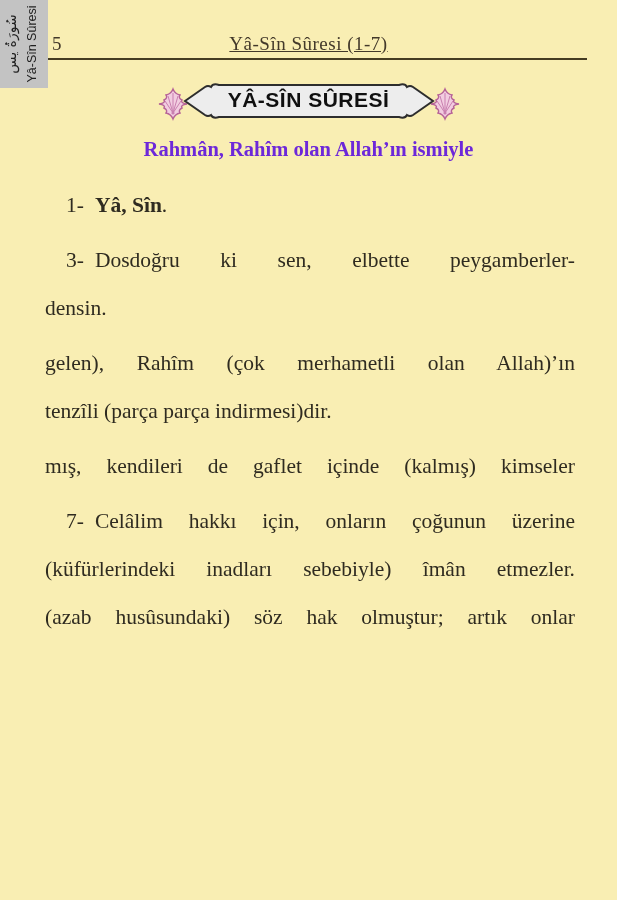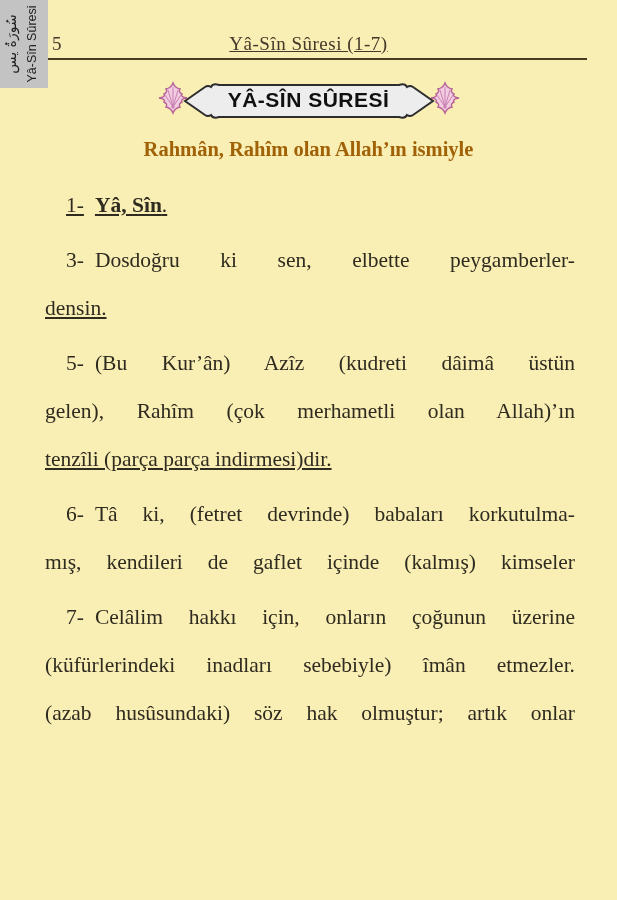--- a/index.html
+++ b/index.html
@@ -61,21 +61,21 @@
   .header-rule {
     border: 0;
     border-top: 2px solid #453c22;
     margin: 3px 30px 0 48px;
   }
 
   
   .banner-row {
     display: flex;
     justify-content: center;
-    align-items: flex-start;
+    align-items: flex-end;
     margin-top: 21px;
     height: 40px;
   }
   .ornament { flex: 0 0 auto; }
   .ornament.left  { margin-right: -7px; }
   .ornament.right { margin-left: -7px; }
   .cartouche { position: relative; width: 252px; height: 40px; flex: 0 0 auto; }
   .cartouche svg { position: absolute; inset: 0; }
   .cartouche-label {
     position: absolute;
@@ -91,33 +91,33 @@
     padding-bottom: 2px;
   }
 
   
   .basmala {
     margin-top: 16px;
     text-align: center;
     font-weight: bold;
     font-size: 20.5px;
     line-height: 24px;
-    color: #a16207;
+    color: #6d28d9;
   }
 
   
   .verses {
     margin: 20px 42px 0 45px;
     font-size: 21.5px;
     line-height: 48px;
   }
   .verse { margin: 0 0 7px 0; }
   .line { display: block; }
   .line.j { text-align: justify; text-align-last: justify; }
-  .line.l { text-align: left; text-decoration: underline; }
+  .line.l { text-align: left; }
   .vnum { margin-left: 21px; margin-right: 11px; }
 </style>
 </head>
 <body>
 
 <div class="page">
 
   <div class="corner-tab">
     <div class="tab-rotated">
       <div class="tab-arabic">سُورَةُ يس</div>
@@ -180,31 +180,25 @@
 
     <p class="verse">
       <span class="line j">
         <span class="vnum">3-</span><span>Dosdoğru ki sen, elbette peygamberler-</span>
       </span>
       <span class="line l">densin.</span>
     </p>
 
 
     <p class="verse">
-      <span class="line j">
-        <span class="vnum">5-</span><span>(Bu Kur’ân) Azîz (kudreti dâimâ üstün</span>
-      </span>
       <span class="line j">gelen), Rahîm (çok merhametli olan Allah)’ın</span>
       <span class="line l">tenzîli (parça parça indirmesi)dir.</span>
     </p>
 
     <p class="verse">
-      <span class="line j">
-        <span class="vnum">6-</span><span>Tâ ki, (fetret devrinde) babaları korkutulma-</span>
-      </span>
       <span class="line j">mış, kendileri de gaflet içinde (kalmış) kimseler</span>
     </p>
 
     <p class="verse">
       <span class="line j">
         <span class="vnum">7-</span><span>Celâlim hakkı için, onların çoğunun üzerine</span>
       </span>
       <span class="line j">(küfürlerindeki inadları sebebiyle) îmân etmezler.</span>
       <span class="line j">(azab husûsundaki) söz hak olmuştur; artık onlar</span>
     </p>

